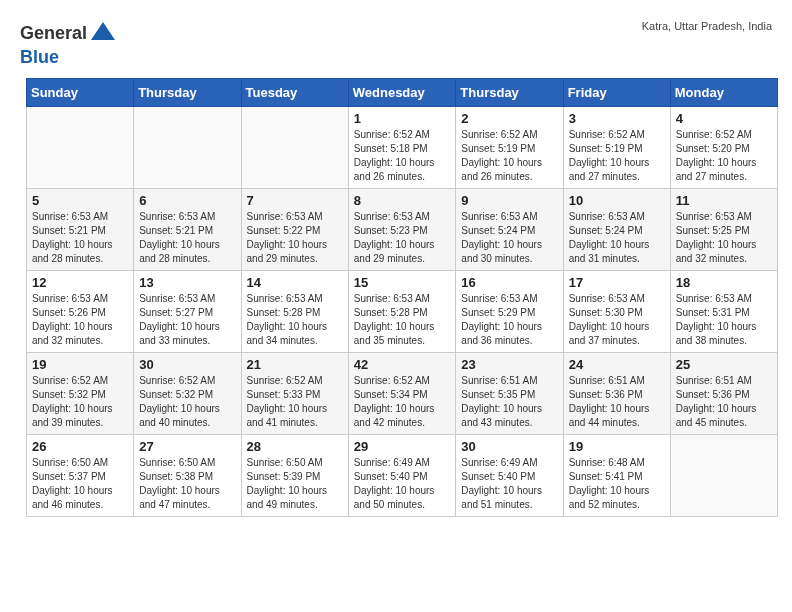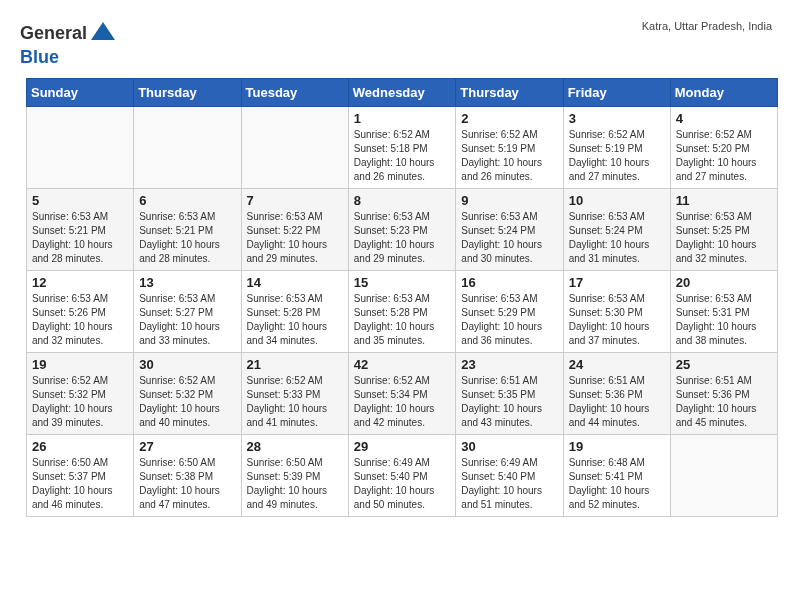--- a/index.html
+++ b/index.html
@@ -225,21 +225,21 @@
 Sunset: 5:29 PM
 Daylight: 10 hours and 36 minutes.</div>
         </td>
         <td>
           <span class="day-num">17</span>
           <div class="day-info" style="white-space: pre-line;">Sunrise: 6:53 AM
 Sunset: 5:30 PM
 Daylight: 10 hours and 37 minutes.</div>
         </td>
         <td>
-          <span class="day-num">20</span>
+          <span class="day-num">18</span>
           <div class="day-info" style="white-space: pre-line;">Sunrise: 6:53 AM
 Sunset: 5:31 PM
 Daylight: 10 hours and 38 minutes.</div>
         </td>
       </tr>
       <tr>
         <td>
           <span class="day-num">19</span>
           <div class="day-info" style="white-space: pre-line;">Sunrise: 6:52 AM
 Sunset: 5:32 PM

